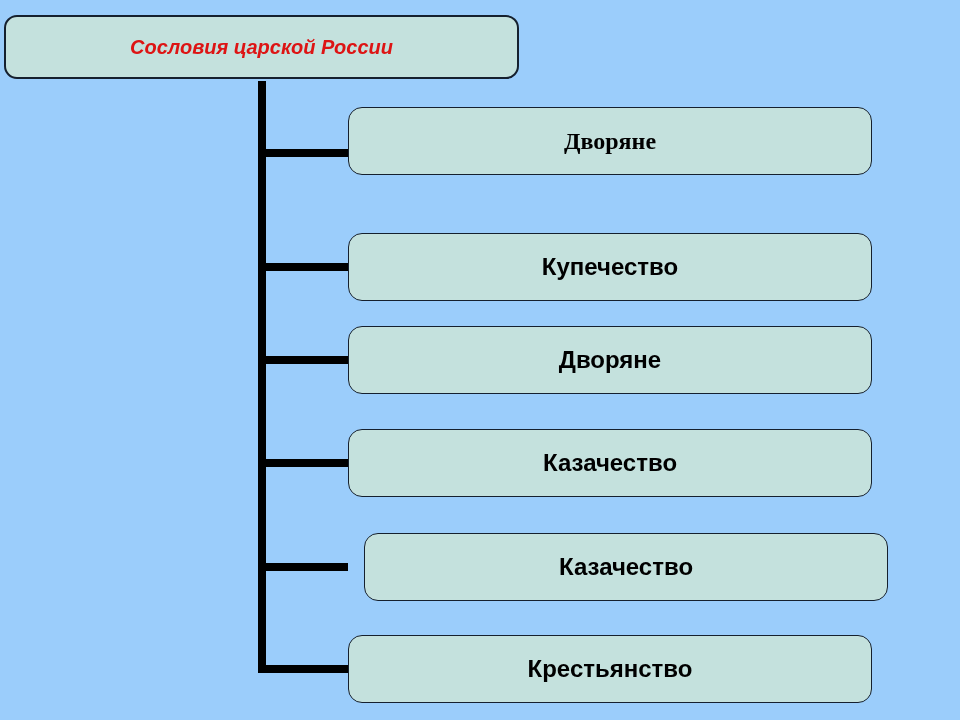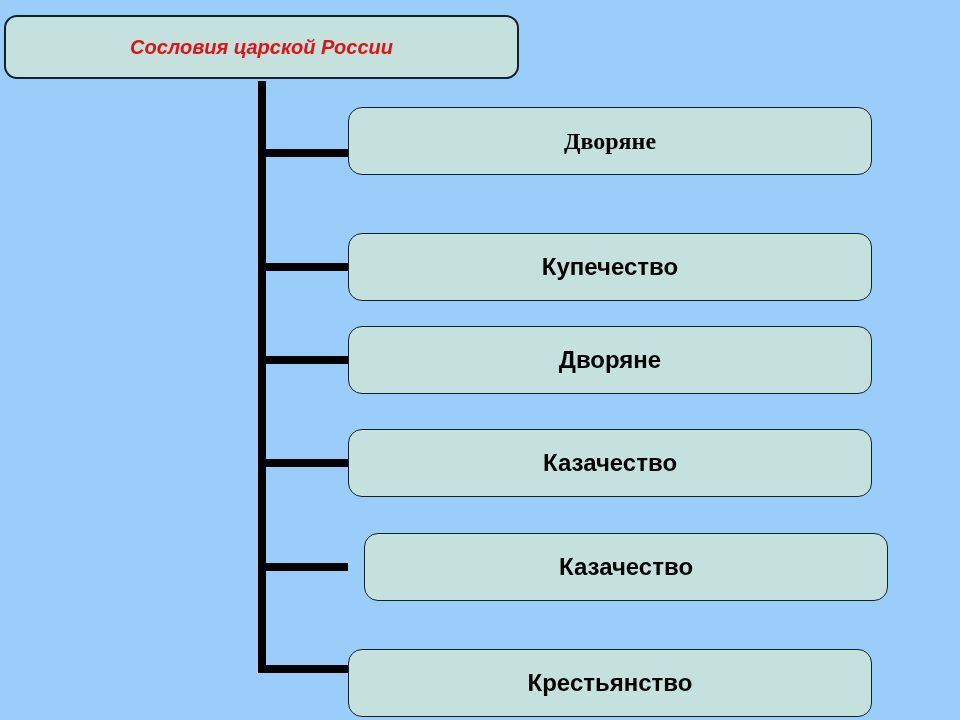--- a/index.html
+++ b/index.html
@@ -54,21 +54,21 @@
     color: var(--node-text);
     font-size: 24px;
     font-weight: bold;
     white-space: nowrap;
   }
   .n0 { top: 107px; font-family: Liberation Serif, serif; }
   .n1 { top: 233px; }
   .n2 { top: 326px; }
   .n3 { top: 429px; }
   .n4 { top: 533px; margin-left: 16px; }
-  .n5 { top: 649px; }
+  .n5 { top: 635px; }
   .trunk {
     position: absolute;
     left: 258px; top: 81px;
     width: 8px; height: 592px;
     background: var(--connector);
   }
   .branch {
     position: absolute;
     left: 258px;
     width: 90px; height: 8px;

